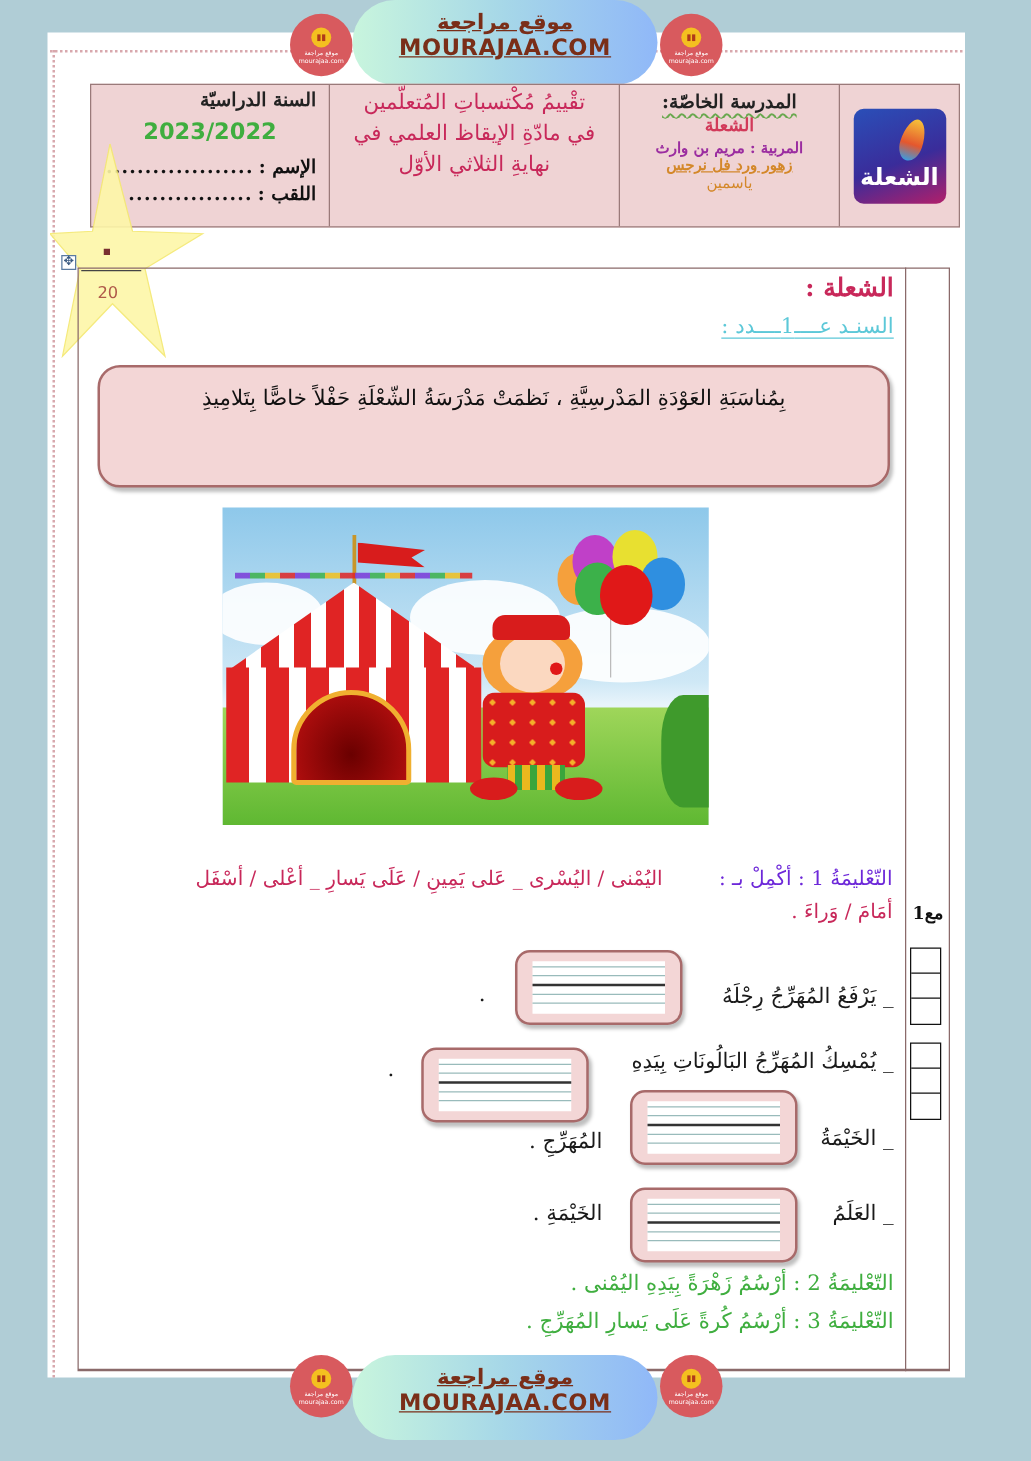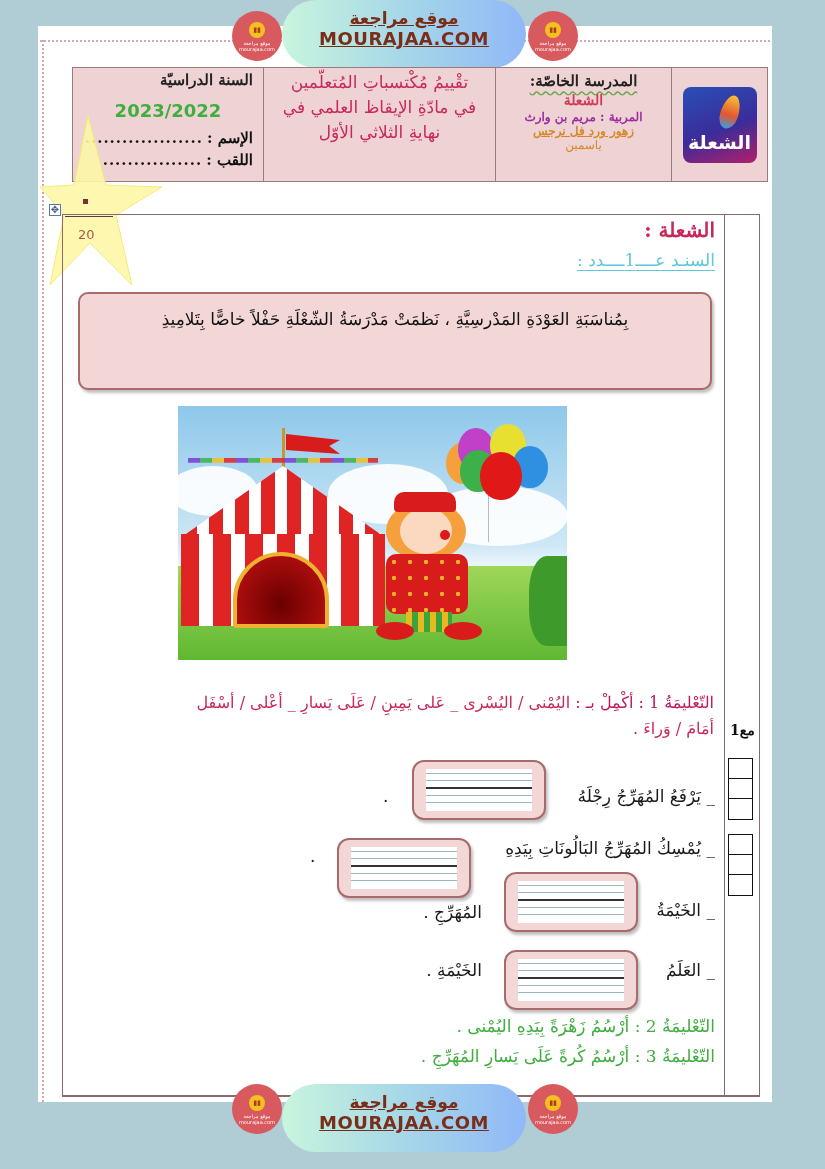--- a/index.html
+++ b/index.html
@@ -20,39 +20,39 @@
   .logo-text { position: absolute; bottom: 10px; left: 0; right: 0; text-align: center; color: #fff; font-size: 19px; font-weight: bold; direction: rtl; }
   .c-school { width: 176px; text-align: center; padding-top: 4px; font-family: "DejaVu Serif", serif; }
   .school-h { font-size: 15px; color: #222; font-weight: bold; text-decoration: underline wavy #6aa84f; text-underline-offset: 4px; }
   .school-n { font-size: 14px; color: #d23a5a; font-weight: bold; margin-top: 2px; }
   .school-t { font-size: 12px; color: #9b2da0; font-weight: bold; margin-top: 2px; }
   .school-s1 { font-size: 12px; color: #d4882a; text-decoration: underline; font-weight: bold; }
   .school-s2 { font-size: 12px; color: #d4882a; }
   .c-title { width: 232px; text-align: center; padding-top: 2px; font-family: "DejaVu Serif", serif; color: #c8285a; font-size: 17px; font-weight: normal; line-height: 25px; }
   .c-year { flex: 1; padding: 3px 10px 0 10px; font-family: "DejaVu Serif", serif; }
   .year-h { font-size: 15px; font-weight: bold; color: #222; }
-  .year-v { text-align: center; font-size: 18px; font-weight: bold; color: #3fae3f; font-family: "DejaVu Sans", sans-serif; margin: 11px 0 6px; }
+  .year-v { text-align: center; font-size: 18px; font-weight: bold; color: #3fae3f; font-family: "DejaVu Sans", sans-serif; margin: 6px 0 6px; }
   .fld { font-size: 15px; font-weight: bold; color: #111; display: flex; direction: rtl; gap: 4px; line-height: 22px; }
   .fld .dots { letter-spacing: 1px; }
 
   
   .star { position: absolute; left: 40px; top: 115px; width: 125px; height: 175px; }
   .star-dot { position: absolute; left: 83px; top: 199px; width: 5px; height: 5px; background: #7a3030; }
   .star-line { position: absolute; left: 65px; top: 216px; width: 48px; border-top: 1px solid #444; }
   .star-score { position: absolute; left: 78px; top: 227px; font-size: 13px; color: #b05a4a; }
   .move-handle { position: absolute; left: 49px; top: 204px; width: 12px; height: 12px; border: 1px solid #5a7aa0; background: #fff; font-size: 10px; line-height: 10px; text-align: center; color: #3b5a80; }
 
   
   .frame { position: absolute; left: 62px; top: 214px; width: 698px; height: 883px; border: 1px solid #8a6a6a; border-bottom: 2px solid #8a6a6a; }
   .frame-right { position: absolute; left: 724px; top: 214px; width: 0; height: 883px; border-left: 1px solid #8a6a6a; }
 
   .phys { position: absolute; right: 110px; top: 218px; font-family: "DejaVu Serif", serif; font-size: 20px; font-weight: bold; color: #c8285a; direction: rtl; }
   .sanad { position: absolute; right: 110px; top: 250px; font-family: "DejaVu Serif", serif; font-size: 17px; color: #5cc8d8; direction: rtl; text-decoration: underline; text-underline-offset: 4px; }
 
-  .support { position: absolute; left: 78px; top: 292px; width: 634px; height: 98px; background: #f3d6d6; border: 2px solid #a86a6a; border-radius: 10px; box-shadow: 2px 3px 3px rgba(0,0,0,0.25); direction: rtl; text-align: center; font-family: "DejaVu Serif", serif; font-size: 17px; color: #111; line-height: 46px; padding-top: 2px; }
+  .support { position: absolute; left: 78px; top: 292px; width: 634px; height: 98px; background: #f3d6d6; border: 2px solid #a86a6a; border-radius: 18px; box-shadow: 2px 3px 3px rgba(0,0,0,0.25); direction: rtl; text-align: center; font-family: "DejaVu Serif", serif; font-size: 17px; color: #111; line-height: 46px; padding-top: 2px; }
 
   
   .illus { position: absolute; left: 178px; top: 406px; width: 389px; height: 254px; overflow: hidden; background: linear-gradient(180deg,#8ec8ea 0%,#cfe8f6 55%,#e8f4fb 62%); }
   .grass { position: absolute; left: 0; top: 160px; width: 100%; height: 94px; background: linear-gradient(180deg,#9fd65a,#5fb832); }
   .cloud { position: absolute; background: #fff; border-radius: 50%; opacity: 0.9; }
   .tent-roof { position: absolute; left: 5px; top: 60px; width: 200px; height: 70px; background: repeating-linear-gradient(90deg,#e02424 0 14px,#fff 14px 26px); clip-path: polygon(50% 0, 100% 100%, 0 100%); }
   .tent-body { position: absolute; left: 3px; top: 128px; width: 204px; height: 92px; background: repeating-linear-gradient(90deg,#e02424 0 18px,#fff 18px 32px); }
   .tent-door { position: absolute; left: 55px; top: 146px; width: 96px; height: 76px; background: radial-gradient(ellipse at 50% 70%,#6a0000,#c41212); border-radius: 48px 48px 4px 4px; border: 4px solid #f0b030; }
   .flag { position: absolute; left: 108px; top: 28px; width: 54px; height: 20px; background: #d81c1c; clip-path: polygon(0 0,100% 30%,80% 60%,100% 100%,0 80%); }
   .pole { position: absolute; left: 104px; top: 22px; width: 3px; height: 42px; background: #c8962a; }
@@ -62,21 +62,21 @@
   .clown-hat { position: absolute; left: 216px; top: 86px; width: 62px; height: 20px; background: #d81c1c; border-radius: 10px 10px 4px 4px; }
   .clown-nose { position: absolute; left: 262px; top: 124px; width: 10px; height: 10px; background: #e01818; border-radius: 50%; }
   .clown-legs { position: absolute; left: 228px; top: 206px; width: 46px; height: 20px; background: repeating-linear-gradient(90deg,#e9b81e 0 6px,#39a53c 6px 12px); }
   .shoe { position: absolute; top: 216px; width: 38px; height: 18px; background: #d81c1c; border-radius: 50%; }
   .balloon { position: absolute; width: 36px; height: 42px; border-radius: 50% 50% 48% 48%; }
   .string { position: absolute; left: 310px; top: 80px; width: 1px; height: 56px; background: #bbb; }
   .bush { position: absolute; right: -6px; top: 150px; width: 44px; height: 90px; background: #3f9a2c; border-radius: 40% 0 0 40%; }
 
   
   .instr1 { position: absolute; left: 100px; top: 690px; width: 614px; direction: rtl; text-align: right; font-family: "DejaVu Serif", serif; font-size: 16px; line-height: 26px; }
-  .lbl-green { color: #be185d; }
+  .lbl-green { color: #6d28d9; margin-left: 40px; }
   .opt-red { color: #c8285a; }
   .instr1 .l2 { padding-right: 0; margin-right: 0; text-align: right; }
 
   
   .ex-line { position: absolute; direction: rtl; font-family: "DejaVu Serif", serif; font-size: 17px; color: #1a1a1a; white-space: nowrap; }
   .ansbox { position: absolute; width: 134px; height: 60px; background: #f3d6d6; border: 2px solid #a86a6a; border-radius: 12px; box-shadow: 2px 3px 3px rgba(0,0,0,0.25); padding: 7px 12px; }
   .ansbox .ln { height: 1px; background: #9bb; margin-bottom: 6px; }
   .ansbox .ln.dark { height: 2px; background: #333; }
   .ansbox .inner { background: #fff; height: 100%; padding: 4px 0 0 0; }
 

